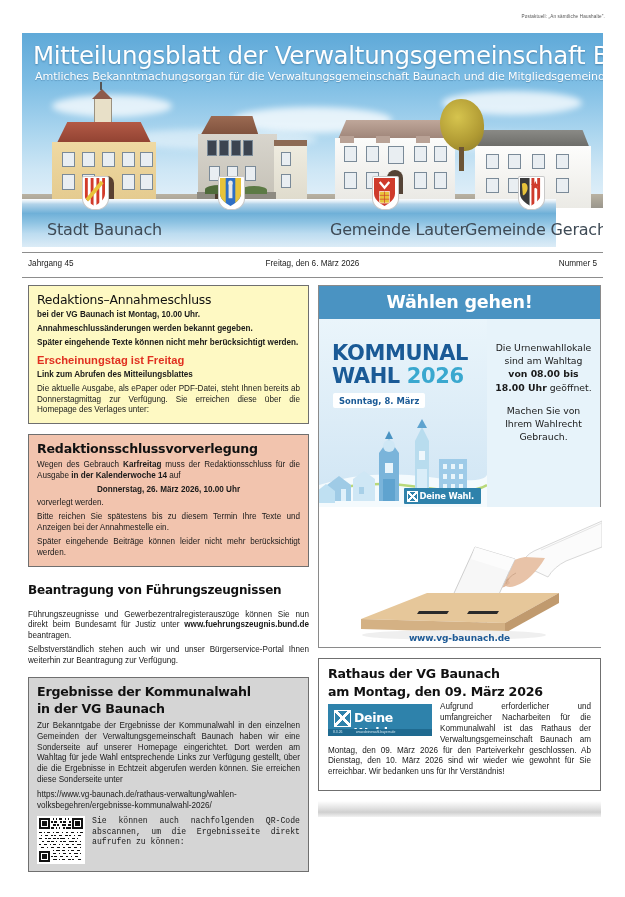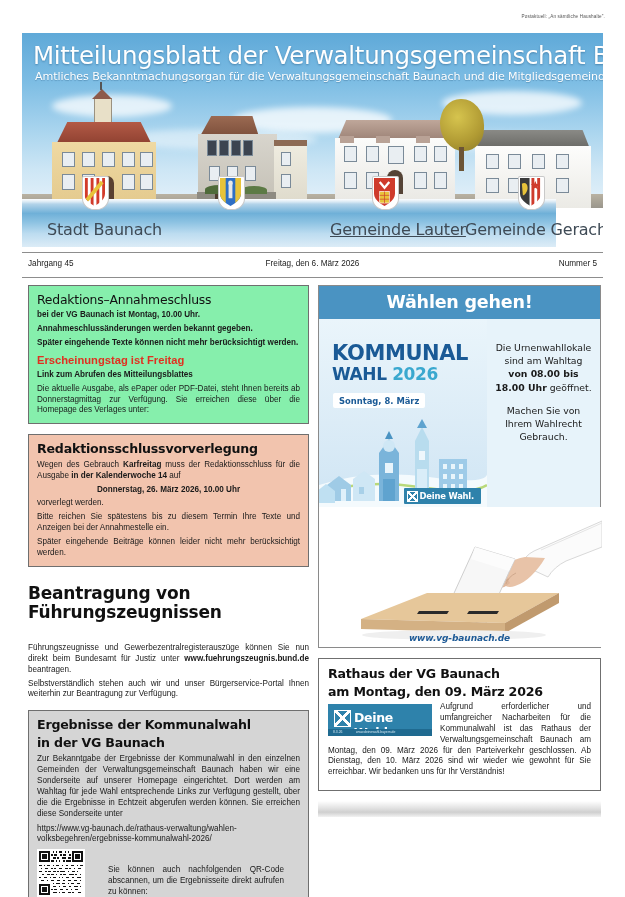--- a/index.html
+++ b/index.html
@@ -178,21 +178,21 @@
     top: 285px;
     width: 283px;
   }
 
   .box {
     box-sizing: border-box;
     border: 0.8px solid #6f6f6f;
     margin-bottom: 10px;
     padding: 7px 8px 7px 8px;
   }
-  .box-blue  { background: #86efac; }
+  .box-blue  { background: #fef9c3; }
   .box-peach { background: #f2c4ae; }
   .box-plain { background: #ffffff; border: none; padding: 7px 0 0 0; }
   .box-grey  { background: #d5d5d5; }
 
   h2.hd {
     margin: 0 0 3px 0;
     font-family: "DejaVu Sans", sans-serif;
     font-size: 12.6px;
     font-weight: 700;
     line-height: 1.16;
@@ -270,21 +270,21 @@
     overflow: hidden;
   }
   .pk1 {
     position: absolute; left: 13px; top: 22px;
     font-size: 21px; font-weight: 700;
     font-family: "DejaVu Sans", sans-serif;
     color: #1a5a96; letter-spacing: -0.4px;
   }
   .pk2 {
     position: absolute; left: 13px; top: 45px;
-    font-size: 17px; font-weight: 700;
+    font-size: 21px; font-weight: 700;
     font-family: "DejaVu Sans", sans-serif;
     color: #1a5a96; letter-spacing: -0.4px;
   }
   .pk2 em { font-style: normal; color: #3aa8cf; }
   .pdate {
     position: absolute; left: 14px; top: 74px;
     background: #fff; color: #1a5a96;
     font-size: 8.4px; font-weight: 700;
     padding: 2.5px 6px; border-radius: 2px;
     font-family: "DejaVu Sans", sans-serif;
@@ -328,21 +328,20 @@
     color: #1a1a1a;
     font-family: "DejaVu Sans", sans-serif;
   }
   .ad-side b { font-weight: 700; }
   .ad-side .gap { display: block; height: 10px; }
 
   .ballot {
     position: relative;
     height: 140px;
     background: #e5e5e5;
-    font-style: italic;
   }
   .ad-url {
     position: absolute;
     bottom: 4px;
     width: 100%;
     text-align: center;
     font-size: 9px;
     font-weight: 700;
     color: #1d5a96;
     font-family: "DejaVu Sans", sans-serif;
@@ -546,21 +545,21 @@
             </clipPath>
           </defs>
       <g clip-path="url(#s3)">
             <rect width="24" height="31" fill="#cf3b2c"></rect>
       <path d="M7 5 L12 11 L17 5" stroke="#fff" stroke-width="2.4" fill="none"></path>
       <rect x="7" y="15" width="10" height="12" fill="#e8c33a" stroke="#fff" stroke-width="0.7"></rect>
       <path d="M7 19h10M7 23h10M12 15v12" stroke="#cf3b2c" stroke-width="0.7"></path>
           </g>
         </svg>
     </div>
-    <div class="gem-label" style="left:308px;text-decoration:underline;">Gemeinde Lauter</div>
+    <div class="gem-label" style="left:308px;">Gemeinde Lauter</div>
 
     <div class="shield" style="left:496px;">
       <svg viewBox="0 0 24 31" width="23" height="30">
           <defs>
             <clipPath id="s4">
               <path d="M1 1h22v16c0 8-11 13-11 13S1 25 1 17z"></path>
             </clipPath>
           </defs>
       <g clip-path="url(#s4)">
             <rect width="24" height="31" fill="#fff"></rect>
@@ -597,21 +596,21 @@
   <div class="box box-peach">
     <h2 class="hd">Redaktionsschlussvorverlegung</h2>
     <p class="t"><span>Wegen des Gebrauch </span><b>Karfreitag</b><span> muss der Redaktionsschluss für die Ausgabe </span><b>in der Kalenderwoche 14</b><span> auf</span></p>
     <p class="t center">Donnerstag, 26. März 2026, 10.00 Uhr</p>
     <p class="t nojust">vorverlegt werden.</p>
     <p class="t nojust">Bitte reichen Sie spätestens bis zu diesem Termin Ihre Texte und Anzeigen bei der Annahmestelle ein.</p>
     <p class="t">Später eingehende Beiträge können leider nicht mehr berücksichtigt werden.</p>
   </div>
 
   <div class="box box-plain">
-    <h2 class="hd" style="font-size:17px;margin-bottom:20px;">Beantragung von Führungszeugnissen</h2>
+    <h2 class="hd" style="font-size:12px;margin-bottom:12px;">Beantragung von Führungszeugnissen</h2>
     <p class="t"><span>Führungszeugnisse und Gewerbezentralregisterauszüge können Sie nun direkt beim Bundesamt für Justiz unter </span><b>www.fuehrungszeugnis.bund.de</b><span> beantragen.</span></p>
     <p class="t">Selbstverständlich stehen auch wir und unser Bürgerservice-Portal Ihnen weiterhin zur Beantragung zur Verfügung.</p>
   </div>
 
   <div class="box box-grey" style="margin-top:8px;">
     <h2 class="hd">Ergebnisse der Kommunalwahl</h2>
     <h2 class="hd" style="margin-bottom:4px;">in der VG Baunach</h2>
     <p class="t">Zur Bekanntgabe der Ergebnisse der Kommunalwahl in den einzelnen Gemeinden der Verwaltungsgemeinschaft Baunach haben wir eine Sonderseite auf unserer Homepage eingerichtet. Dort werden am Wahltag für jede Wahl entsprechende Links zur Verfügung gestellt, über die die Ergebnisse in Echtzeit abgerufen werden können. Sie erreichen diese Sonderseite unter</p>
     <p class="t nojust" style="margin-top:4px;">https://www.vg-baunach.de/rathaus-verwaltung/wahlen-volksbegehren/ergebnisse-kommunalwahl-2026/</p>
     <div class="qr-row">
@@ -638,21 +637,21 @@
             <path d="M2 15h1v1H2zM5 15h2v1H5zM8 15h2v1H8zM11 15h1v1h-1zM14 15h1v1h-1zM16 15h2v1h-2zM20 15h3v1h-3zM24 15h1v1h-1zM27 15h1v1h-1z"></path>
             <path d="M0 17h1v1H0zM3 17h2v1H3zM7 17h1v1H7zM9 17h2v1H9zM13 17h1v1h-1zM15 17h1v1h-1zM18 17h2v1h-2zM22 17h1v1h-1zM25 17h3v1h-3z"></path>
             <path d="M1 19h2v1H1zM5 19h1v1H5zM8 19h2v1H8zM12 19h2v1h-2zM16 19h1v1h-1zM19 19h2v1h-2zM23 19h2v1h-2zM27 19h1v1h-1z"></path>
             <path d="M9 21h1v1H9zM11 21h3v1h-3zM15 21h2v1h-2zM19 21h1v1h-1zM21 21h2v1h-2zM25 21h2v1h-2z"></path>
             <path d="M9 23h2v1H9zM13 23h1v1h-1zM16 23h2v1h-2zM20 23h1v1h-1zM23 23h3v1h-3zM27 23h1v1h-1z"></path>
             <path d="M8 25h1v1H8zM10 25h2v1h-2zM14 25h2v1h-2zM18 25h1v1h-1zM21 25h1v1h-1zM24 25h2v1h-2z"></path>
             <path d="M9 27h3v1H9zM13 27h1v1h-1zM15 27h2v1h-2zM19 27h2v1h-2zM22 27h1v1h-1zM26 27h2v1h-2z"></path>
           </g>
         </svg>
       </div>
-      <p class="t" style="flex:1;margin:16px;">Sie können auch nachfolgenden QR-Code abscannen, um die Ergebnisseite direkt aufrufen zu können:</p>
+      <p class="t" style="flex:1;margin:0;font-family:Liberation Mono, monospace;">Sie können auch nachfolgenden QR-Code abscannen, um die Ergebnisseite direkt aufrufen zu können:</p>
     </div>
   </div>
 </div>
 
 <div class="col-right">
 
   <div class="ad">
     <div class="ad-bar">Wählen gehen!</div>
 
     <div class="ad-body">

